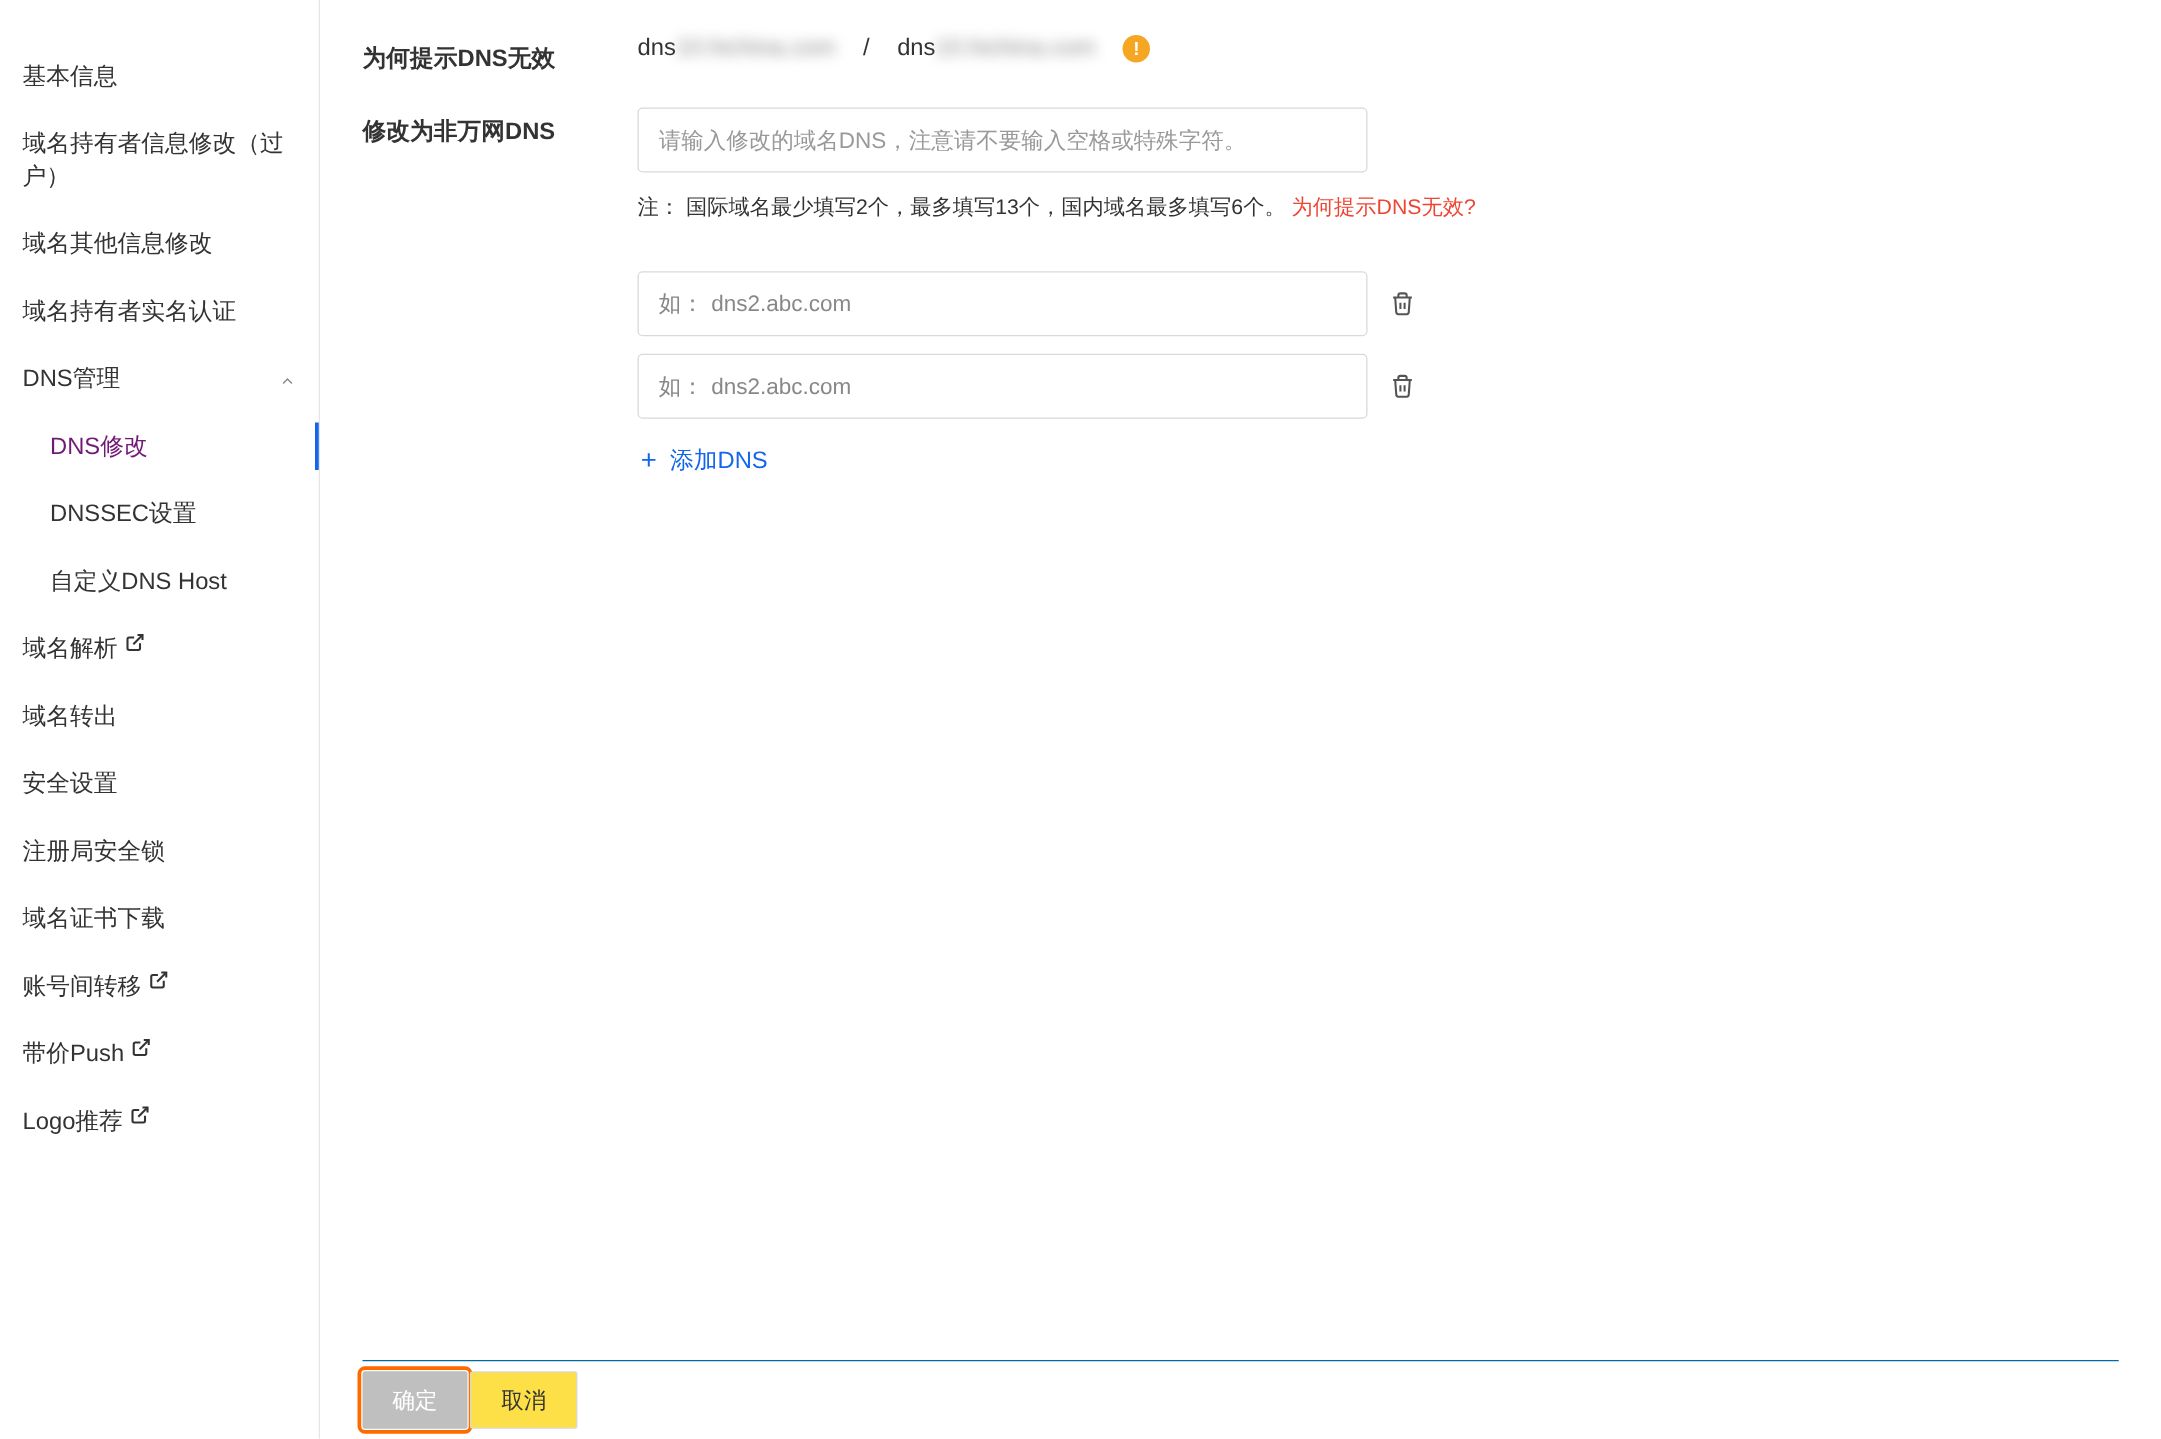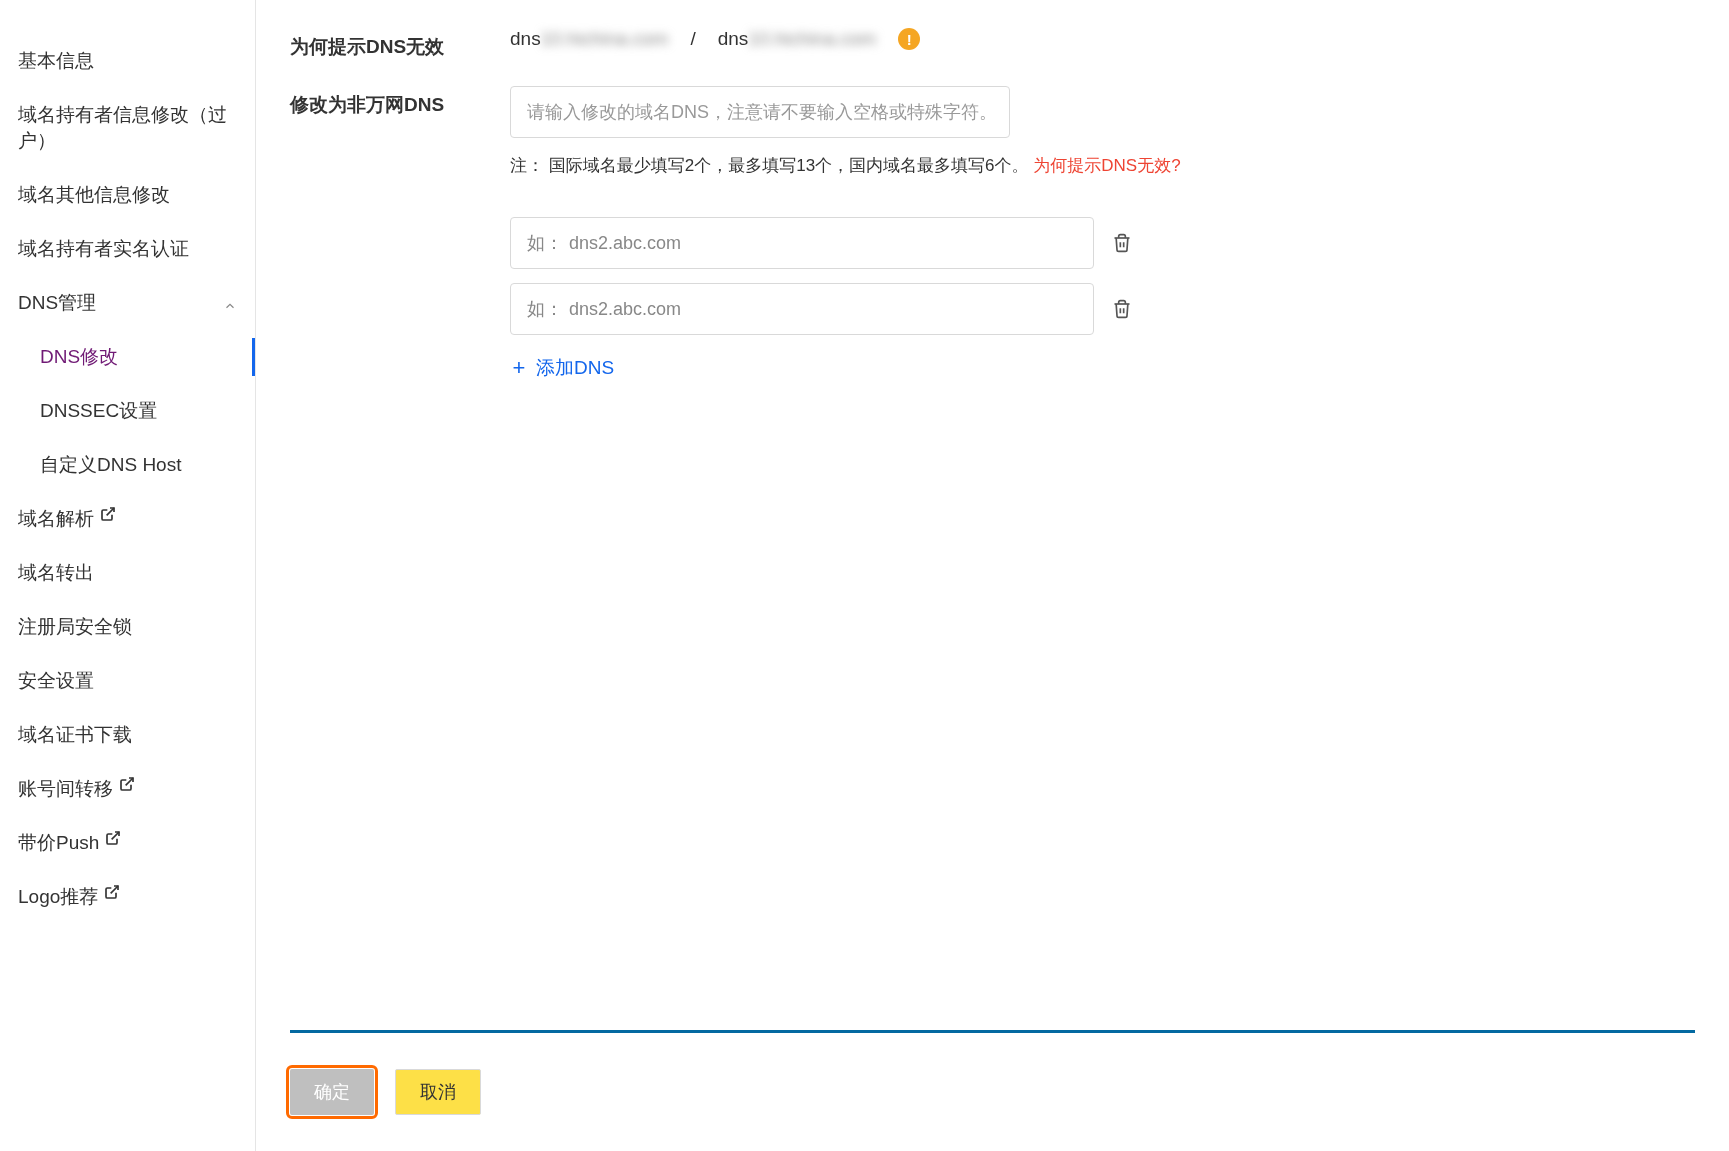--- a/index.html
+++ b/index.html
@@ -115,21 +115,21 @@
       border-radius: 50%;
       background: #f5a623;
       color: #fff;
       display: inline-flex;
       align-items: center;
       justify-content: center;
       font-weight: bold;
       font-size: 15px;
     }
     .input-box {
-      width: 500px;
+      width: 584px;
       height: 52px;
       border: 1px solid #d9d9d9;
       border-radius: 4px;
       padding: 0 16px;
       font-size: 18px;
       color: #333;
       outline: none;
     }
     .input-box::placeholder {
       color: #999;
@@ -190,25 +190,25 @@
     .plus-icon {
       width: 18px;
       height: 18px;
       display: inline-flex;
       align-items: center;
       justify-content: center;
       font-size: 22px;
       line-height: 1;
     }
     .footer {
-      border-top: 3px solid #0369a1;
-      padding: 36px 0;
+      border-top: 1px solid #0369a1;
+      padding: 8px 0;
       margin-top: auto;
       display: flex;
-      gap: 21px;
+      gap: 2px;
     }
     .btn {
       height: 46px;
       padding: 0 24px;
       font-size: 18px;
       border-radius: 2px;
       cursor: pointer;
       outline: none;
     }
     .btn-primary {
@@ -267,24 +267,24 @@
               <polyline points="15 3 21 3 21 9"></polyline>
               <line x1="10" y1="14" x2="21" y2="3"></line>
             </svg>
         </span>
       </span>
     </div>
     <div class="sidebar-item">
       <span>域名转出</span>
     </div>
     <div class="sidebar-item">
+      <span>安全设置</span>
+    </div>
+    <div class="sidebar-item">
       <span>注册局安全锁</span>
-    </div>
-    <div class="sidebar-item">
-      <span>安全设置</span>
     </div>
     <div class="sidebar-item">
       <span>域名证书下载</span>
     </div>
     <div class="sidebar-item">
       <span class="label-with-icon">
         <span>账号间转移</span>
         <span class="ext-icon">
           <svg viewBox="0 0 24 24" fill="none" stroke="#333" stroke-width="2.5">
               <path d="M18 13v6a2 2 0 0 1-2 2H5a2 2 0 0 1-2-2V8a2 2 0 0 1 2-2h6"></path>

